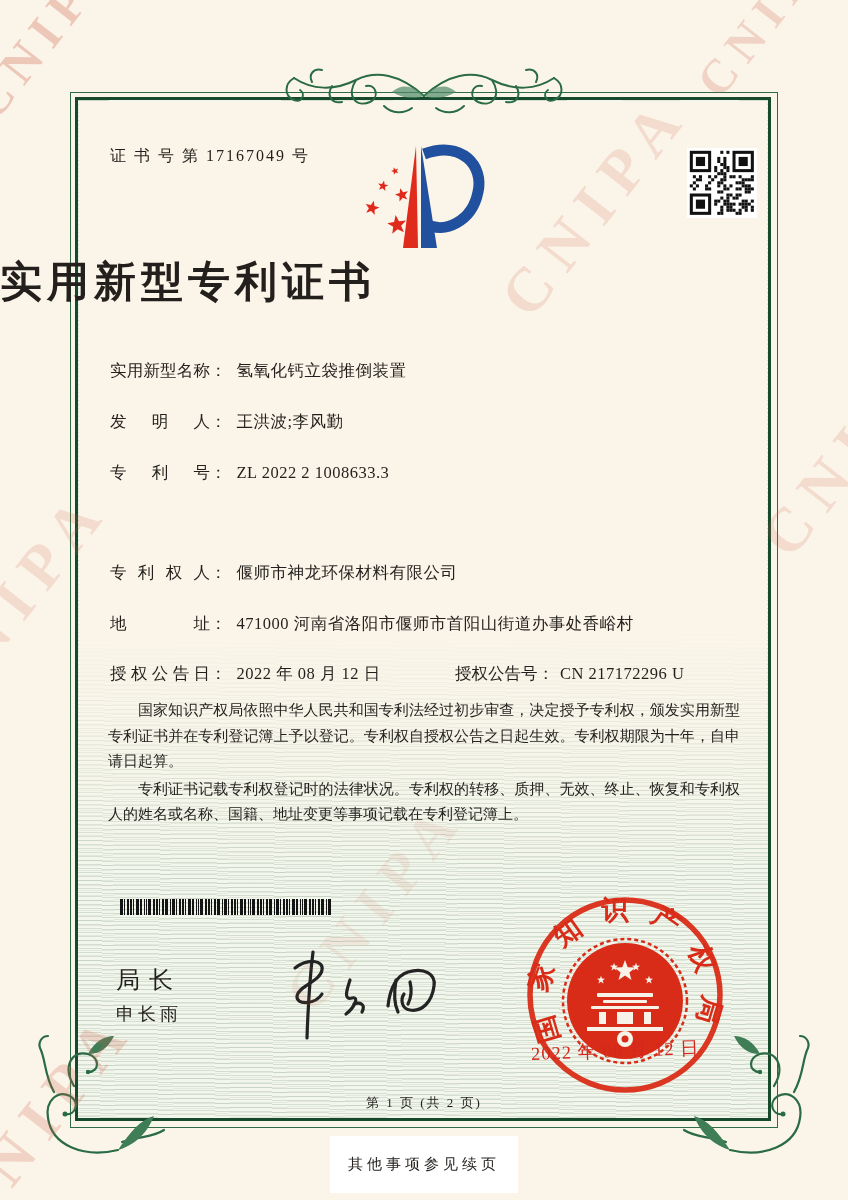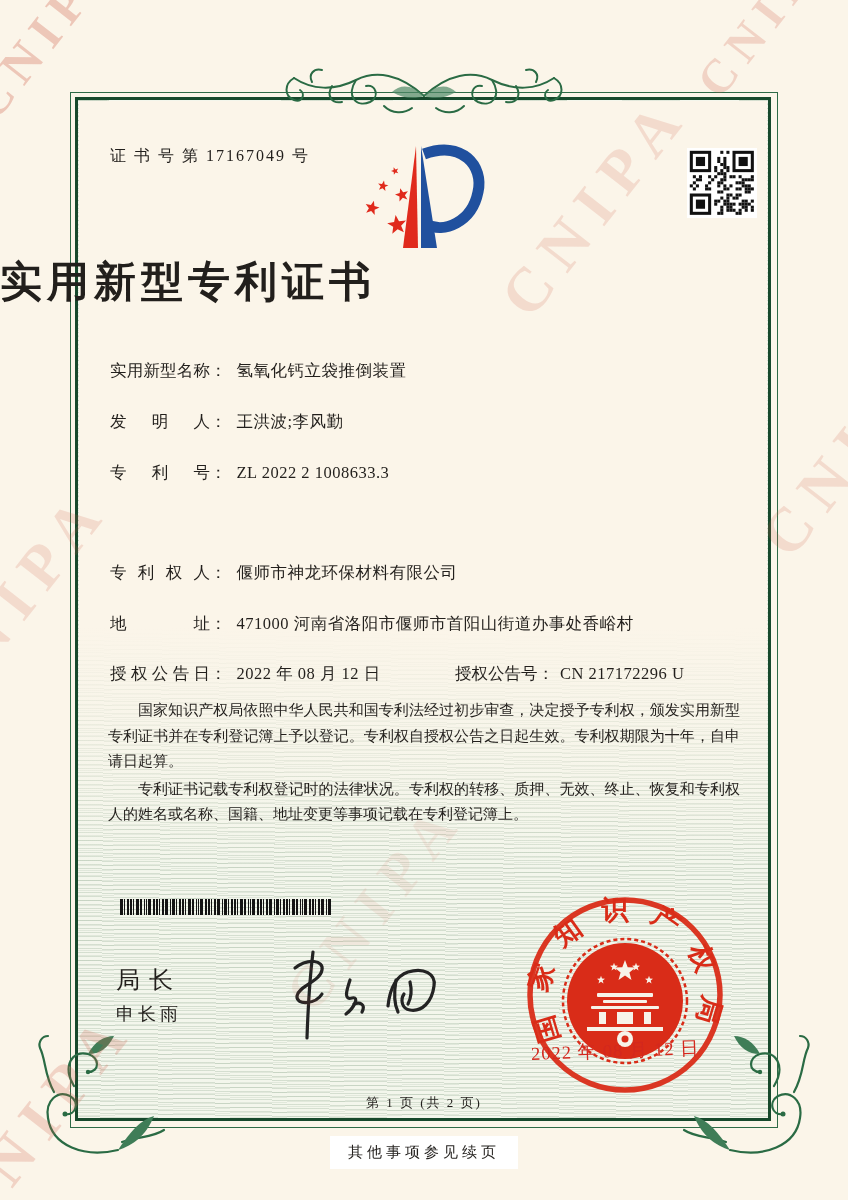--- a/index.html
+++ b/index.html
@@ -26,21 +26,21 @@
   .fvalue{margin-left:10px;letter-spacing:.5px;}
   .paras{position:absolute;left:108px;top:698px;width:632px;font-size:15px;line-height:25.5px;text-align:justify;}
   .paras p{margin:0;text-indent:2em;}
   .paras p + p{margin-top:2px;}
   .sig-title{position:absolute;left:116px;top:964px;font-size:24px;letter-spacing:9px;}
   .sig-name{position:absolute;left:116px;top:1002px;font-size:18px;letter-spacing:4px;}
   .seal-date{position:absolute;left:531px;top:1038px;font-size:18.5px;color:#d3281e;letter-spacing:1px;
              transform:rotate(-2deg);z-index:5;white-space:nowrap;}
   .page-info{position:absolute;left:0;right:0;top:1094px;text-align:center;font-size:13px;letter-spacing:2px;}
   .cont-note{position:absolute;left:50%;top:1136px;transform:translateX(-50%);background:#ffffff;
-             padding:7px 18px;font-size:15px;letter-spacing:4px;white-space:nowrap;}
+             padding:19px 18px;font-size:15px;letter-spacing:4px;white-space:nowrap;}
   svg{display:block;}
 </style>
 </head>
 <body>
 
 <div class="page">
 
   <div class="wm" style="left:595px;top:205px;opacity:.17;">CNIPA</div>
   <div class="wm" style="left:855px;top:445px;opacity:.17;">CNIPA</div>
   <div class="wm" style="left:15px;top:600px;opacity:.17;">CNIPA</div>

